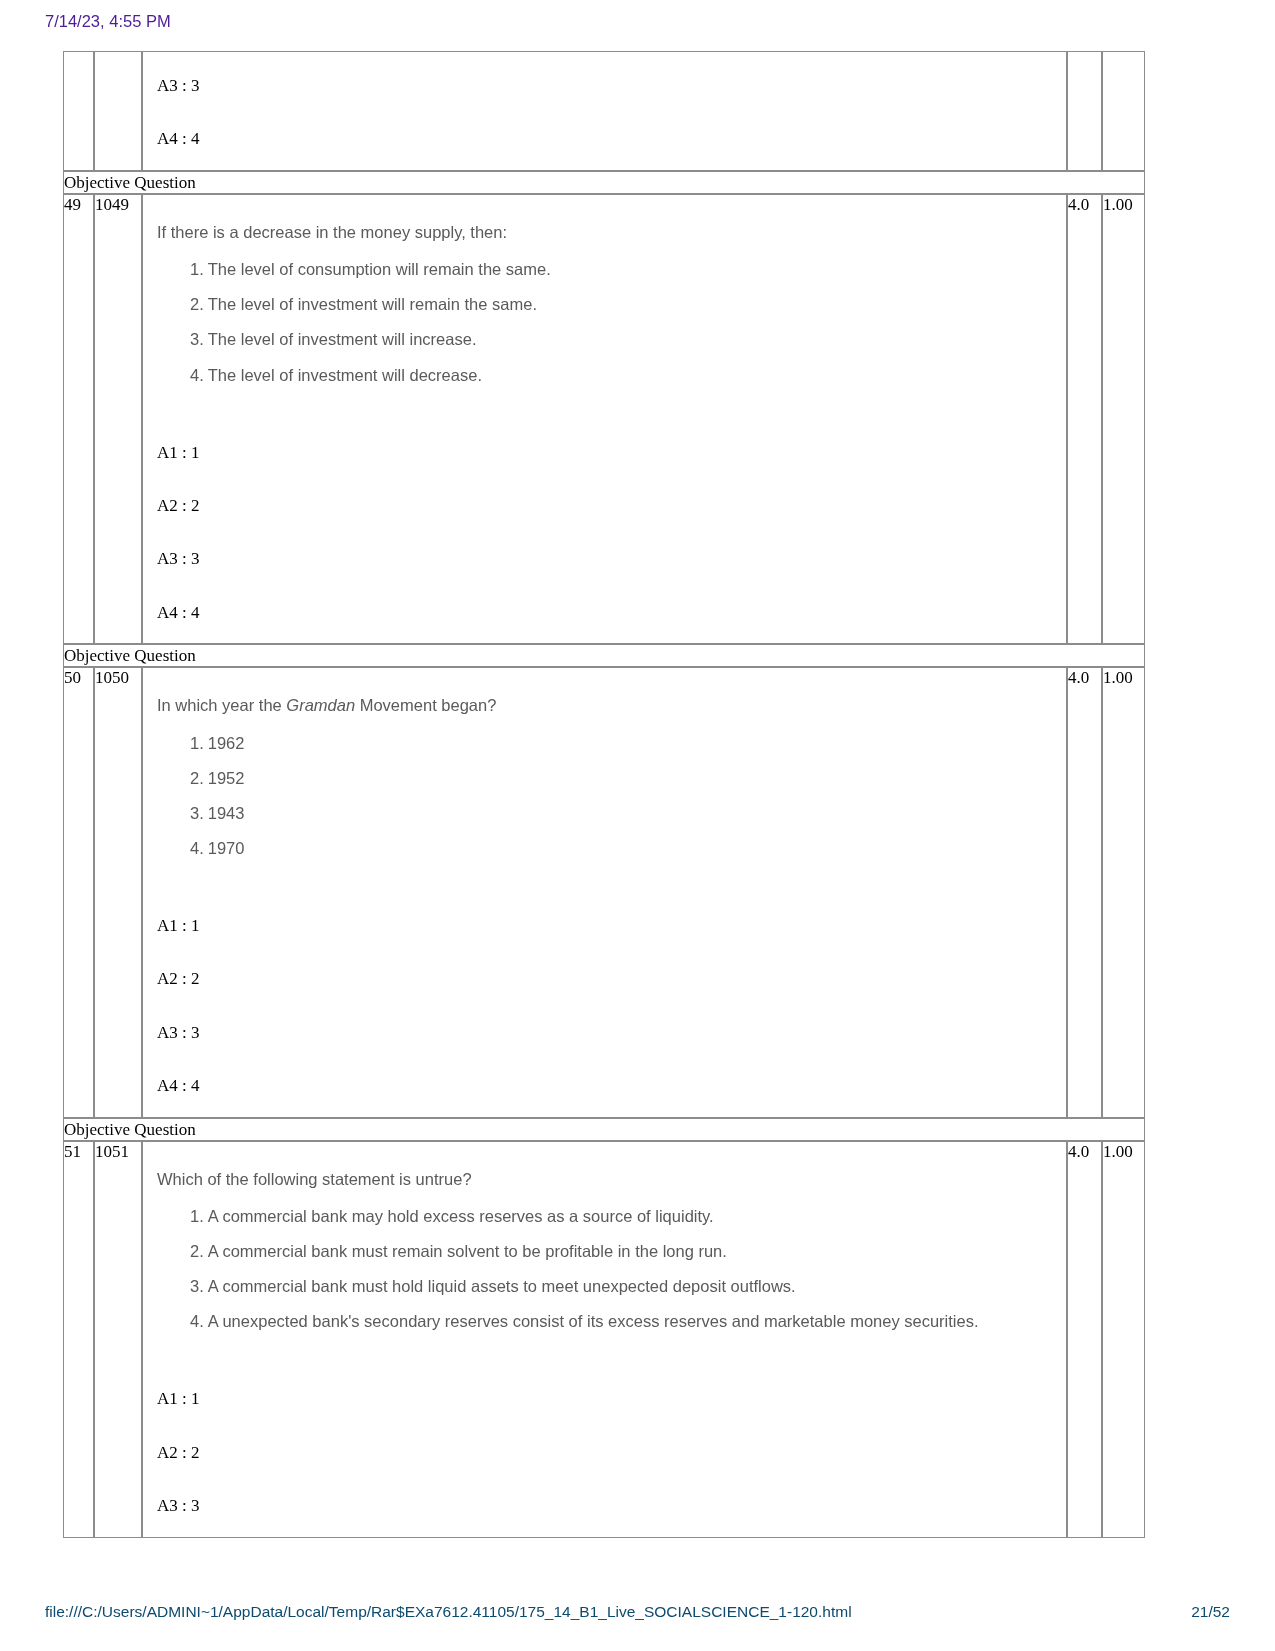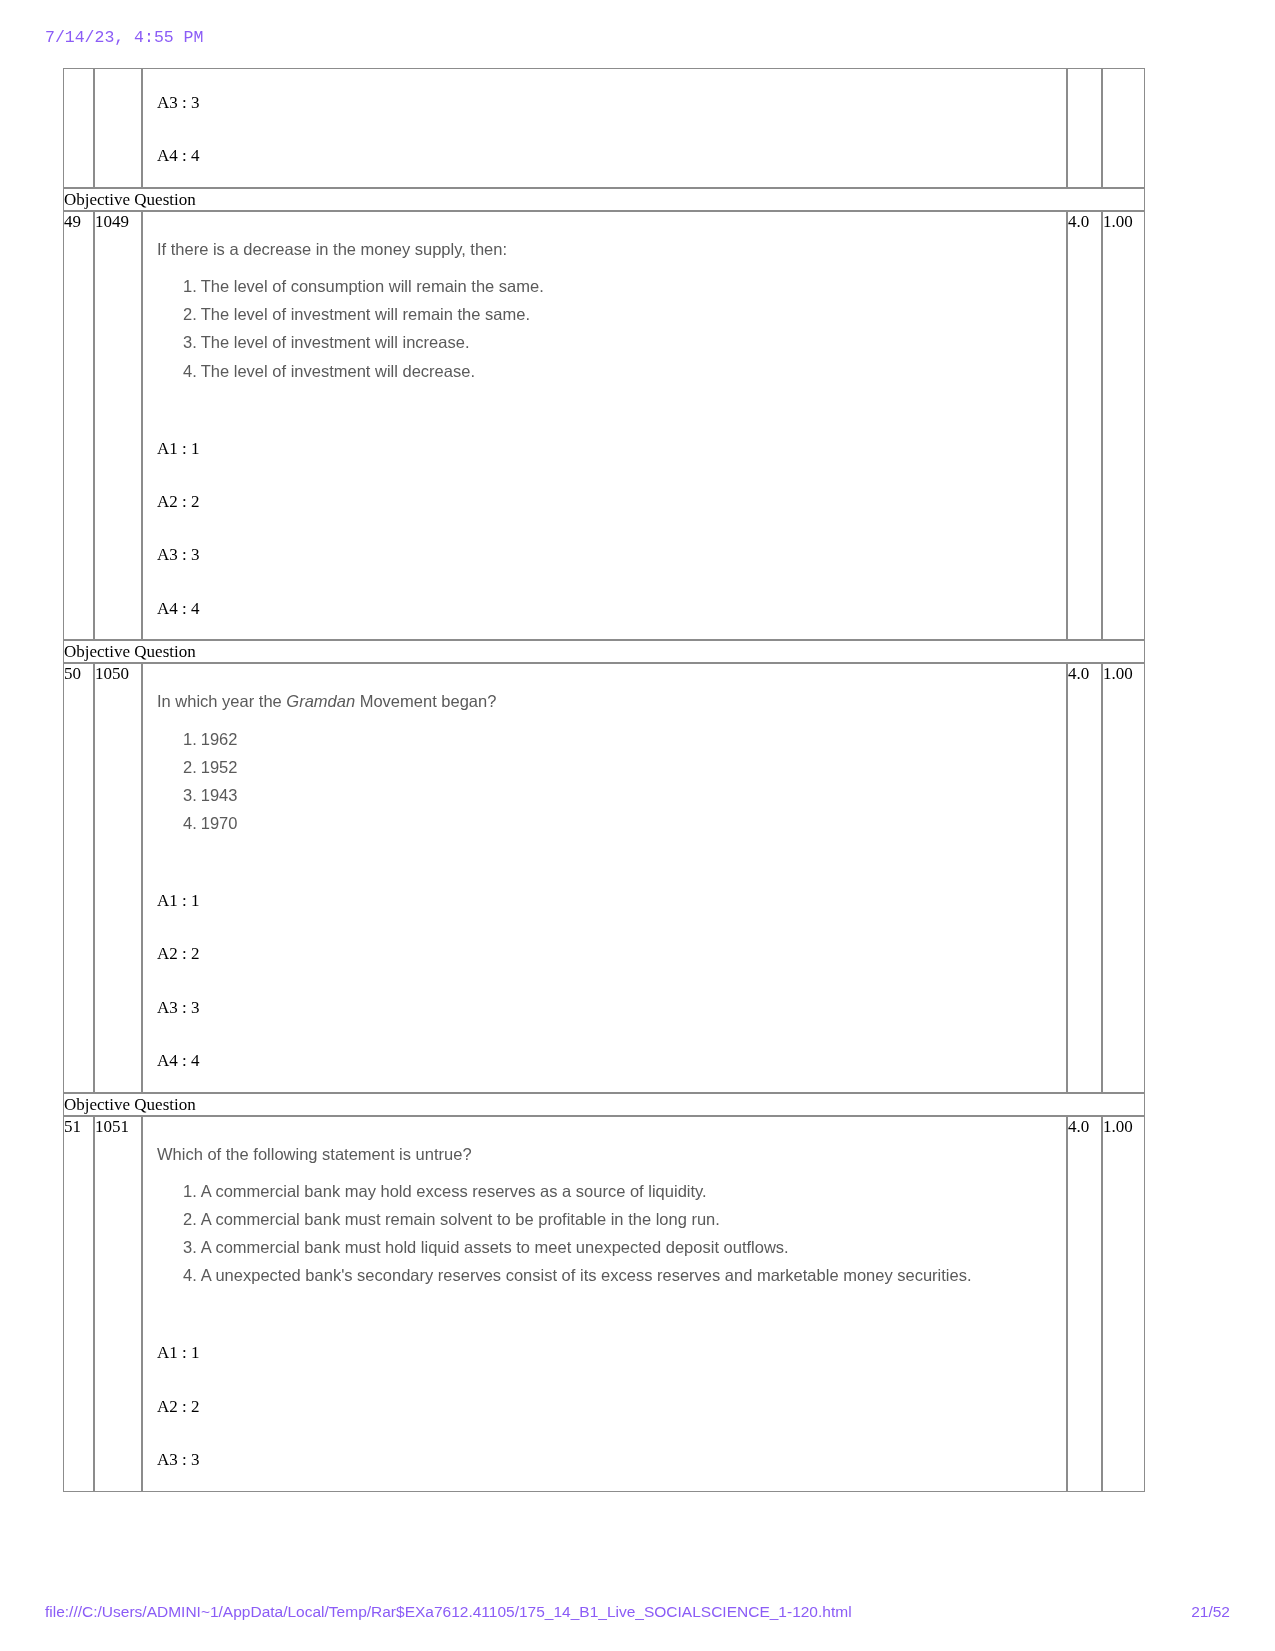--- a/index.html
+++ b/index.html
@@ -12,27 +12,27 @@
     height: 1651px;
     position: relative;
     font-family: "Liberation Serif", serif;
     color: #000000;
     overflow: hidden;
   }
 
   
   .print-header {
     position: absolute;
-    top: 28px;
+    top: 12px;
     left: 0;
     width: 1275px;
     height: 22px;
-    font-family: Liberation Mono, monospace;
+    font-family: Liberation Sans, sans-serif;
     font-size: 16.5px;
-    color: #8b5cf6;
+    color: #4c1d95;
   }
   .print-header .ph-left {
     position: absolute;
     left: 45px;
     top: 0;
     white-space: nowrap;
   }
   .print-header .ph-center {
     position: absolute;
     left: 0;
@@ -43,40 +43,40 @@
   }
 
   .print-footer {
     position: absolute;
     bottom: 26px;
     left: 0;
     width: 1275px;
     height: 22px;
     font-family: "Liberation Sans", sans-serif;
     font-size: 15.5px;
-    color: #8b5cf6;
+    color: #0c4a6e;
   }
   .print-footer .pf-left {
     position: absolute;
     left: 45px;
     top: 0;
     white-space: nowrap;
   }
   .print-footer .pf-right {
     position: absolute;
     right: 45px;
     top: 0;
     white-space: nowrap;
   }
 
   
   .sheet {
     position: absolute;
     left: 63px;
-    top: 68px;
+    top: 51px;
     width: 1082px;
   }
 
   table.qtable {
     border-collapse: separate;
     border-spacing: 0;
     width: 1082px;
     table-layout: fixed;
   }
 
@@ -141,21 +141,21 @@
   ol.choices {
     list-style: none;
     margin: 0 0 0 0;
     padding: 0 0 0 22px;
     font-family: "Liberation Sans", sans-serif;
     font-size: 16.5px;
     color: #5a5a5a;
     line-height: 1.46;
   }
   ol.choices li {
-    margin: 4px;
+    margin: 11px;
     padding: 0;
     white-space: nowrap;
   }
   ol.choices li .num { margin-right: 4px; }
 
   .answers {
     margin-top: 56px;
   }
   .answers .ans {
     font-family: "Liberation Serif", serif;

